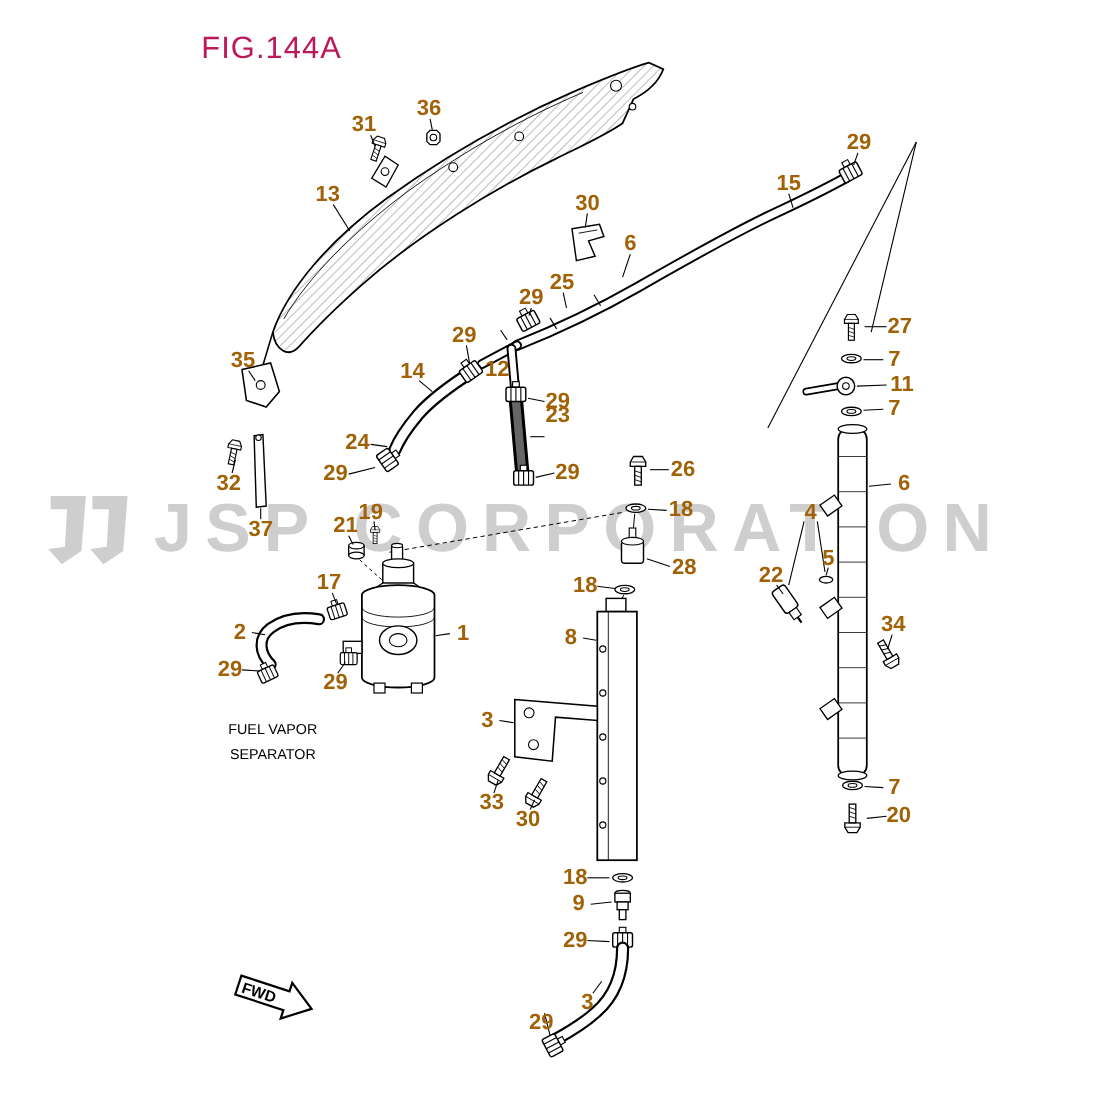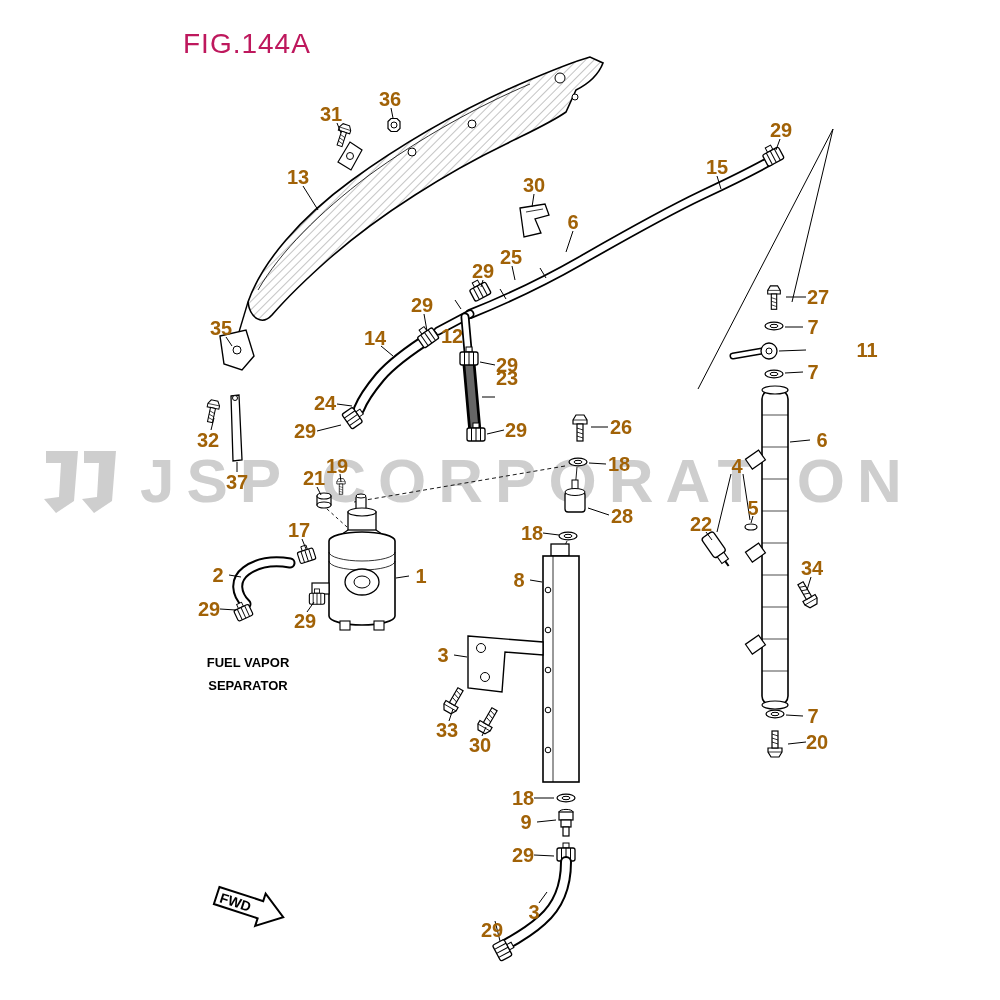--- a/index.html
+++ b/index.html
@@ -18,21 +18,21 @@
     font-size:62px; font-weight:bold; letter-spacing:12px; line-height:1;
   }
   .diagram { position:absolute; left:0; top:0; z-index:2; }
   .callout-layer { position:absolute; left:0; top:0; width:1000px; height:1000px; z-index:3; pointer-events:none; }
   .callout {
     position:absolute; transform:translate(-50%,-50%);
     font-size:20px; font-weight:bold; color:#a16207;
   }
   .sep-label {
     position:absolute; left:198px; top:652px; width:100px; z-index:3;
-    font-size:13px; font-weight:bold; text-align:center; color:#000; line-height:1.75;
+    font-size:13px; font-weight:normal; text-align:center; color:#000; line-height:1.75;
   }
 </style>
 </head>
 <body>
 
 <div class="page">
 
   <div class="watermark">
     <svg width="86" height="76" viewBox="0 0 86 76">
       <polygon points="4,8 36,8 32,58 14,70 2,56 17,54 19,20 4,20" fill="#c2c2c2"></polygon>
@@ -331,21 +331,21 @@
       <div class="callout" style="left: 573px; top: 222px;">6</div>
       <div class="callout" style="left: 717px; top: 167px;">15</div>
       <div class="callout" style="left: 781px; top: 130px;">29</div>
       <div class="callout" style="left: 511px; top: 257px;">25</div>
       <div class="callout" style="left: 483px; top: 271px;">29</div>
       <div class="callout" style="left: 452px; top: 292px; margin-top: 44px;">12</div>
       <div class="callout" style="left: 422px; top: 305px;">29</div>
       <div class="callout" style="left: 375px; top: 338px;">14</div>
       <div class="callout" style="left: 818px; top: 297px;">27</div>
       <div class="callout" style="left: 813px; top: 327px;">7</div>
-      <div class="callout" style="left: 820px; top: 350px; margin-left: 47px;">11</div>
+      <div class="callout" style="left: 820px; top: 350px;">11</div>
       <div class="callout" style="left: 813px; top: 372px;">7</div>
       <div class="callout" style="left: 221px; top: 328px;">35</div>
       <div class="callout" style="left: 507px; top: 365px;">29</div>
       <div class="callout" style="left: 325px; top: 403px;">24</div>
       <div class="callout" style="left: 507px; top: 378px;">23</div>
       <div class="callout" style="left: 305px; top: 431px;">29</div>
       <div class="callout" style="left: 516px; top: 430px;">29</div>
       <div class="callout" style="left: 621px; top: 427px;">26</div>
       <div class="callout" style="left: 619px; top: 464px;">18</div>
       <div class="callout" style="left: 822px; top: 440px;">6</div>

